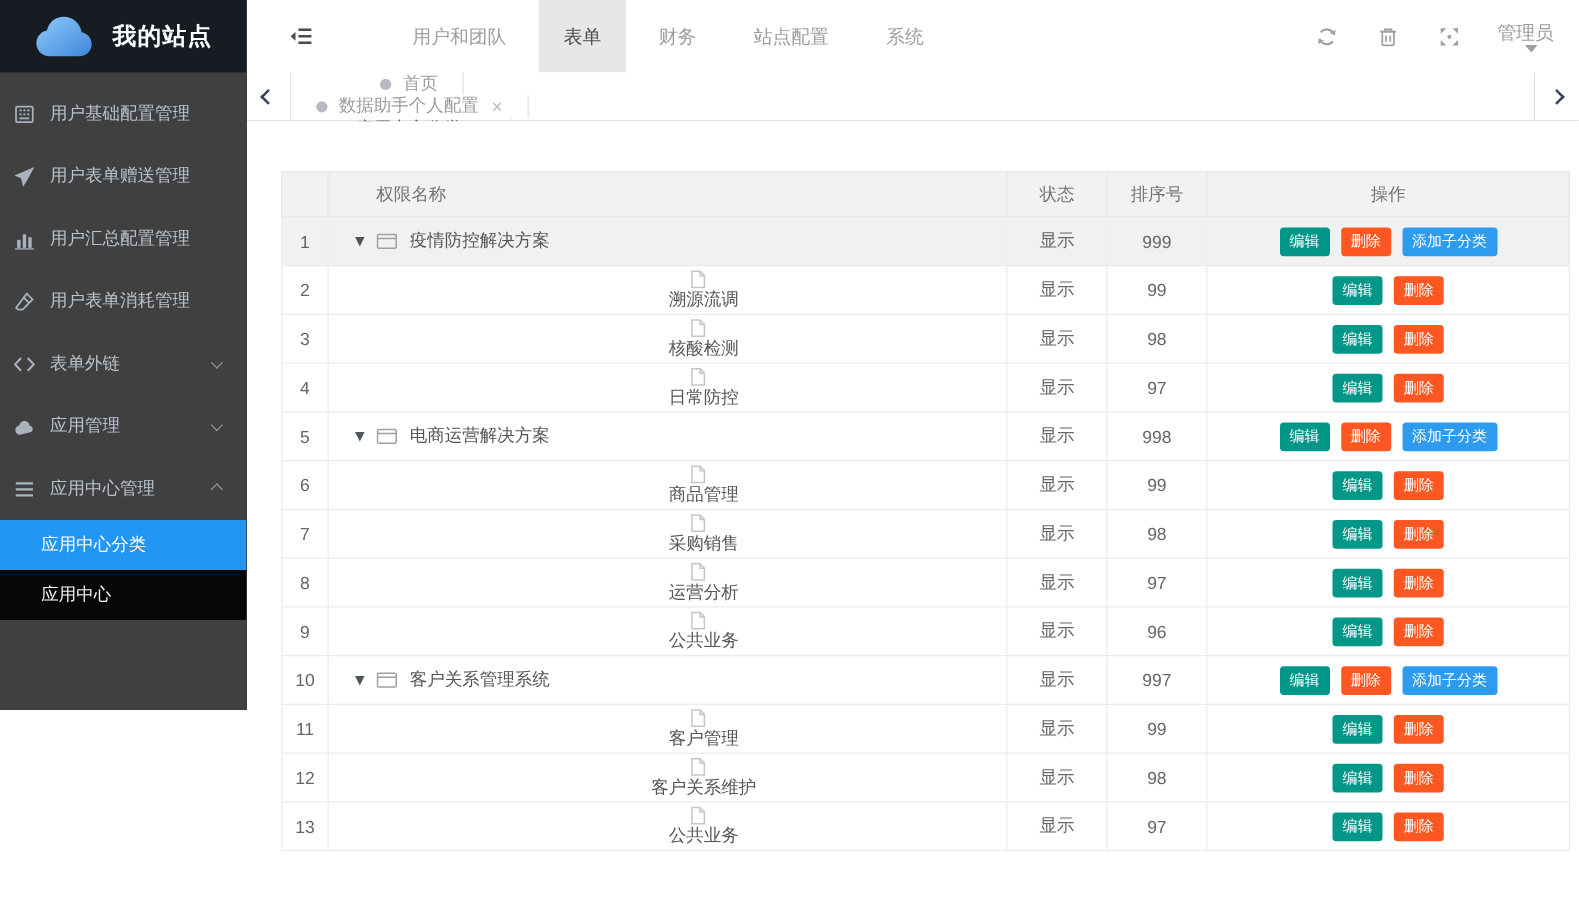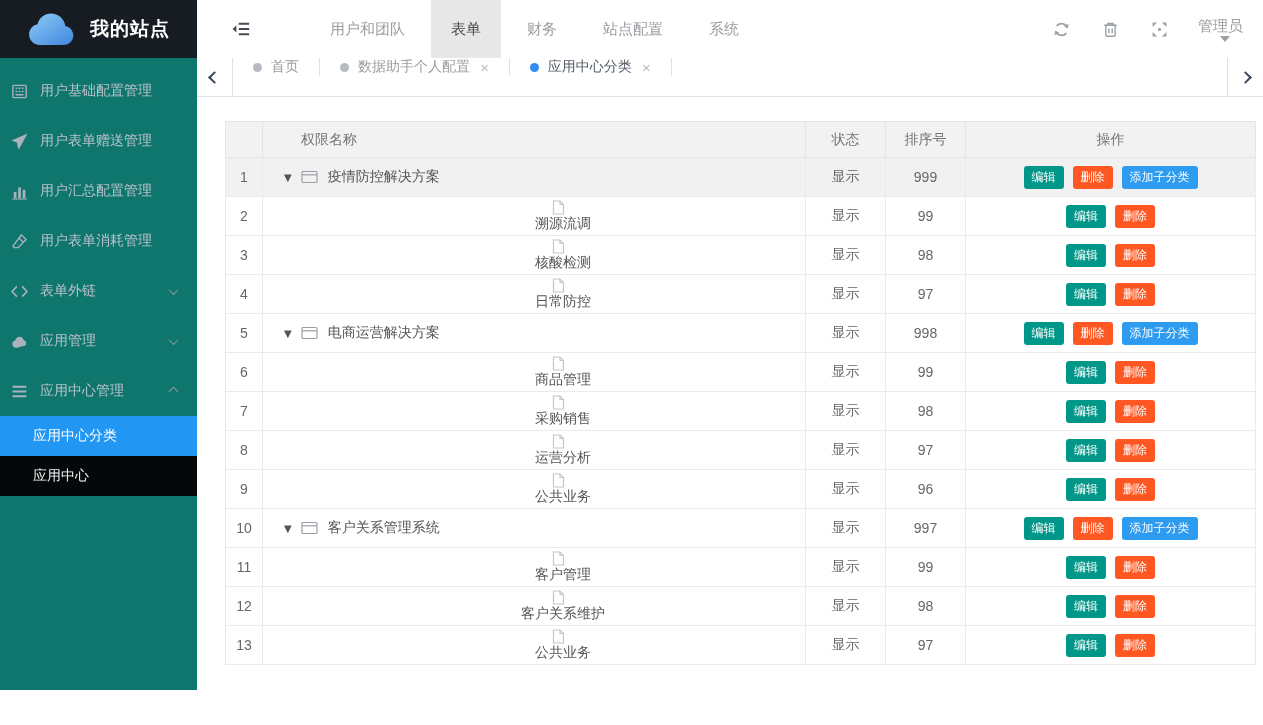--- a/index.html
+++ b/index.html
@@ -1,20 +1,20 @@
 <!DOCTYPE html>
 <html><head>
 <meta charset="utf-8">
 <style>
   * { box-sizing: border-box; margin: 0; padding: 0; }
   html,body { width:1263px; height:725px; overflow:hidden; background:#fff;
     font-family:"Liberation Sans","DejaVu Sans",sans-serif; }
 
   
-  .sidebar { position:fixed; left:0; top:0; width:197px; height:690px; background:#0f766e; z-index:20; }
+  .sidebar { position:fixed; left:0; top:0; width:197px; height:568px; background:#404040; z-index:20; }
   .logo { height:58px; background:#171c22; display:flex; align-items:center; padding-left:20px; }
   .logo svg { width:62px; height:42px; flex:none; }
   .brand { color:#fff; font-size:19px; font-weight:bold; letter-spacing:1px; margin-left:8px; }
   .side-menu { padding-top:8px; }
   .side-item { height:50px; display:flex; align-items:center; padding:0 20px 0 10px;
     color:#b9c2cc; font-size:14px; cursor:pointer; }
   .side-item .s-icon { width:18px; height:18px; margin-right:12px; display:inline-flex;
     align-items:center; justify-content:center; color:#aab3bd; flex:none; }
   .side-item .s-icon svg { width:17px; height:17px; }
   .side-item .chev { margin-left:auto; color:#8d97a3; }
@@ -48,40 +48,40 @@
   
   .tabbar { position:fixed; left:197px; top:58px; right:0; height:39px; background:#fff;
     border-bottom:1px solid #dee2e6; display:flex; align-items:stretch; }
   .tab-arrow { width:36px; flex:none; border:none; background:#fff; display:flex; align-items:center;
     justify-content:center; color:#39455e; cursor:pointer; }
   .tab-arrow.left { border-right:1px solid #dee2e6; }
   .tab-arrow.right { margin-left:auto; border-left:1px solid #dee2e6; }
   .tab-arrow .chev { width:9px; height:9px; border-width:2px; }
   .chev.l { transform:rotate(135deg); }
   .chev.r { transform:rotate(-45deg); }
-  .tabs { display:flex; align-items:flex-start; }
+  .tabs { display:flex; align-items:center;flex-direction:column; }
   .tab { display:flex; align-items:center; padding:0 20px; border-right:1px solid #dee2e6;
     font-size:14px; color:#9a9da0; cursor:pointer; }
   .tab .dot { width:9px; height:9px; border-radius:50%; background:#b7bbbf; margin-right:9px; flex:none; }
   .tab.active { color:#515a63; }
   .tab.active .dot { background:#2d8cf0; }
   .tab .x { margin-left:10px; color:#b7bbbf; font-size:15px; line-height:1; }
 
   
   .content { position:fixed; left:197px; top:97px; right:0; bottom:0; background:#fff; overflow:hidden; }
   .toolbar { margin:25px 0 0 28px; display:flex; }
   .btn { height:33px; padding:0 13px; border:none; color:#fff; font-size:14px; cursor:pointer;
     display:flex; align-items:center; font-family:inherit; }
   .btn + .btn { border-left:1px solid rgba(0,0,0,.14); }
   .btn:first-child { border-radius:3px 0 0 3px; }
   .btn:last-child { border-radius:0 3px 3px 0; }
   .btn.green { background:#009688; }
   .btn.blue { background:#2d9bf0; }
 
-  table.grid { margin:24px 0 0 28px; width:1030px; border-collapse:collapse; table-layout:fixed; }
+  table.grid { margin:40px 0 0 28px; width:1030px; border-collapse:collapse; table-layout:fixed; }
   .grid th { height:36px; background:#f2f2f2; border:1px solid #e4e4e4; font-weight:normal;
     color:#737373; font-size:14px; text-align:center; }
   .grid th.h-name { text-align:left; padding-left:38px; }
   .grid td { height:39px; border:1px solid #ebebeb; font-size:14px; color:#666; background:#fff; }
   .grid tr.hover td { background:#f1f1f1; }
   .c-num, .c-status, .c-sort { text-align:center; }
   .c-actions { text-align:center; }
   .tree { display:flex; align-items:center; color:#555; }
   .tree.parent { padding-left:21px; }
   .tree.child { padding-left:58px;flex-direction:column; }

